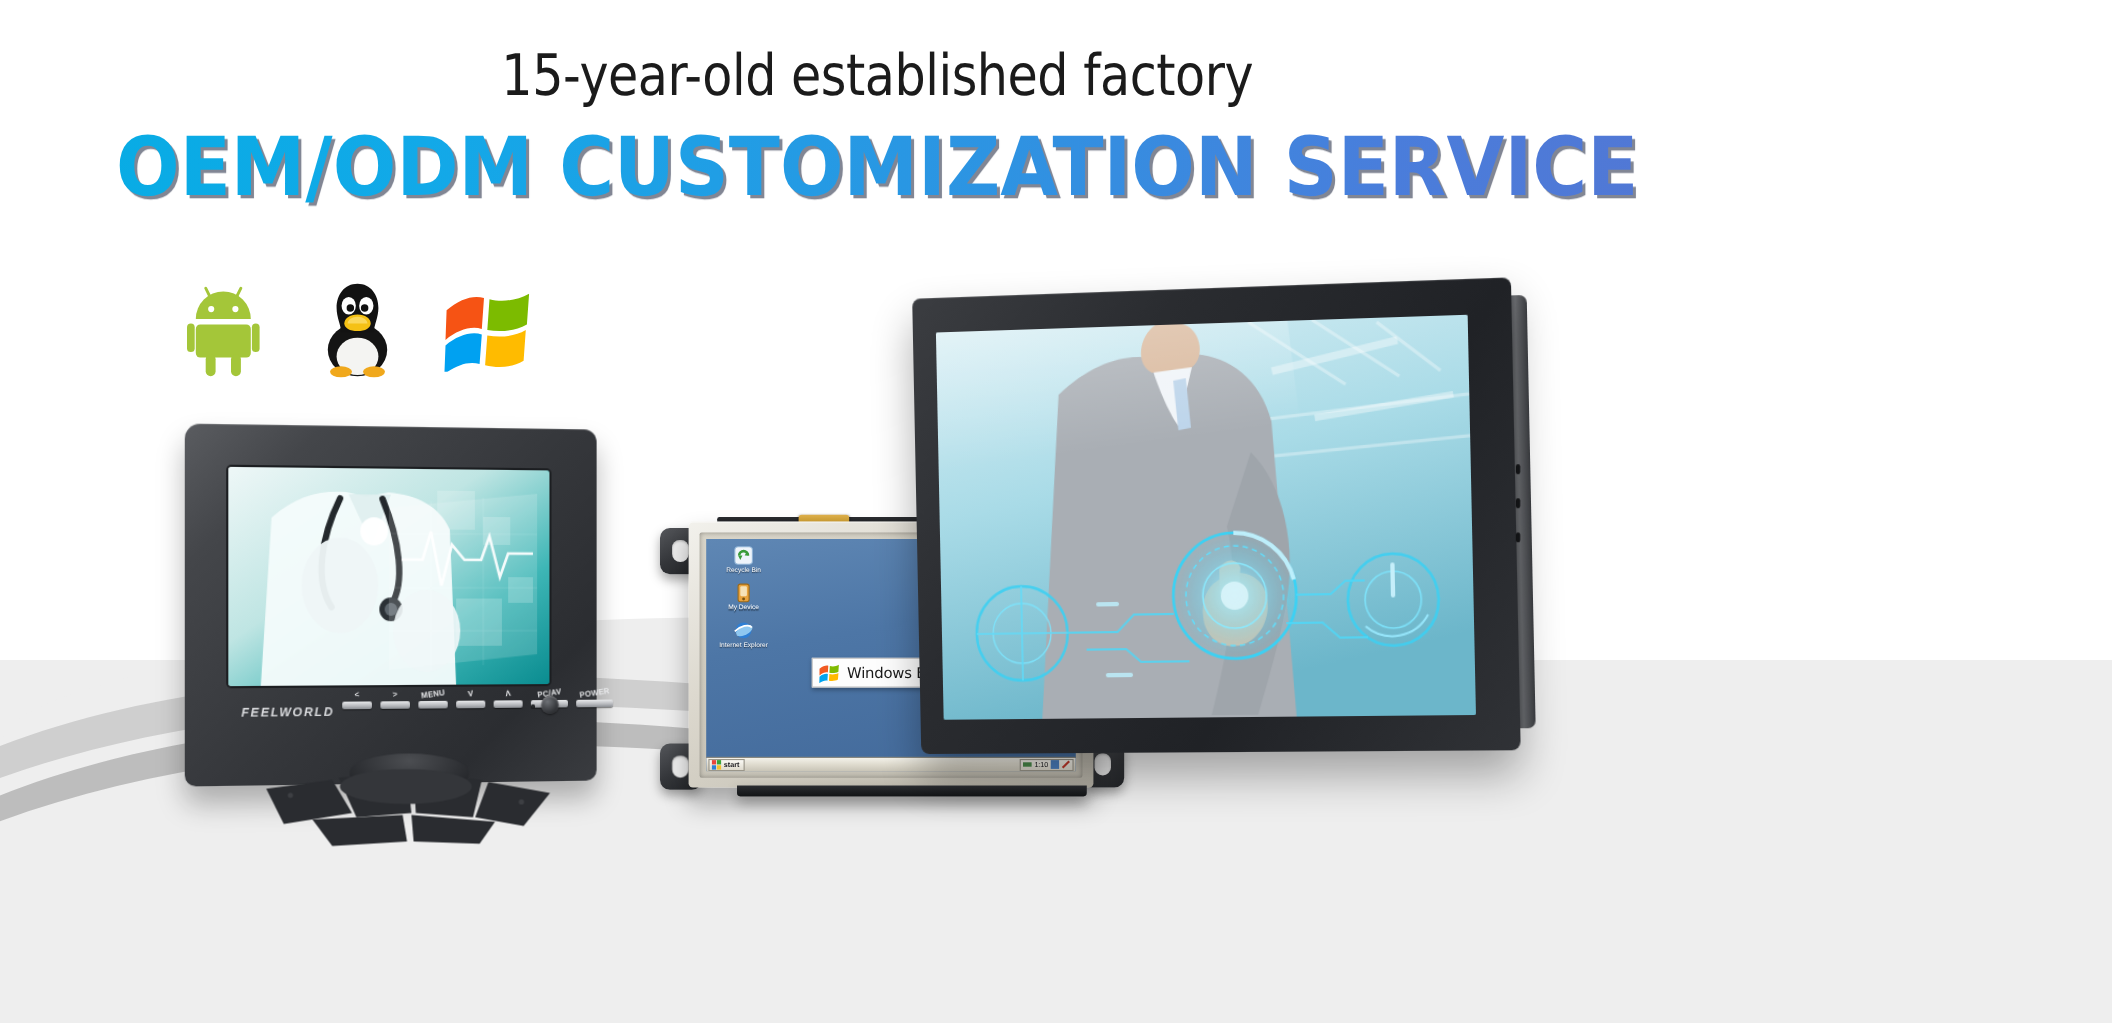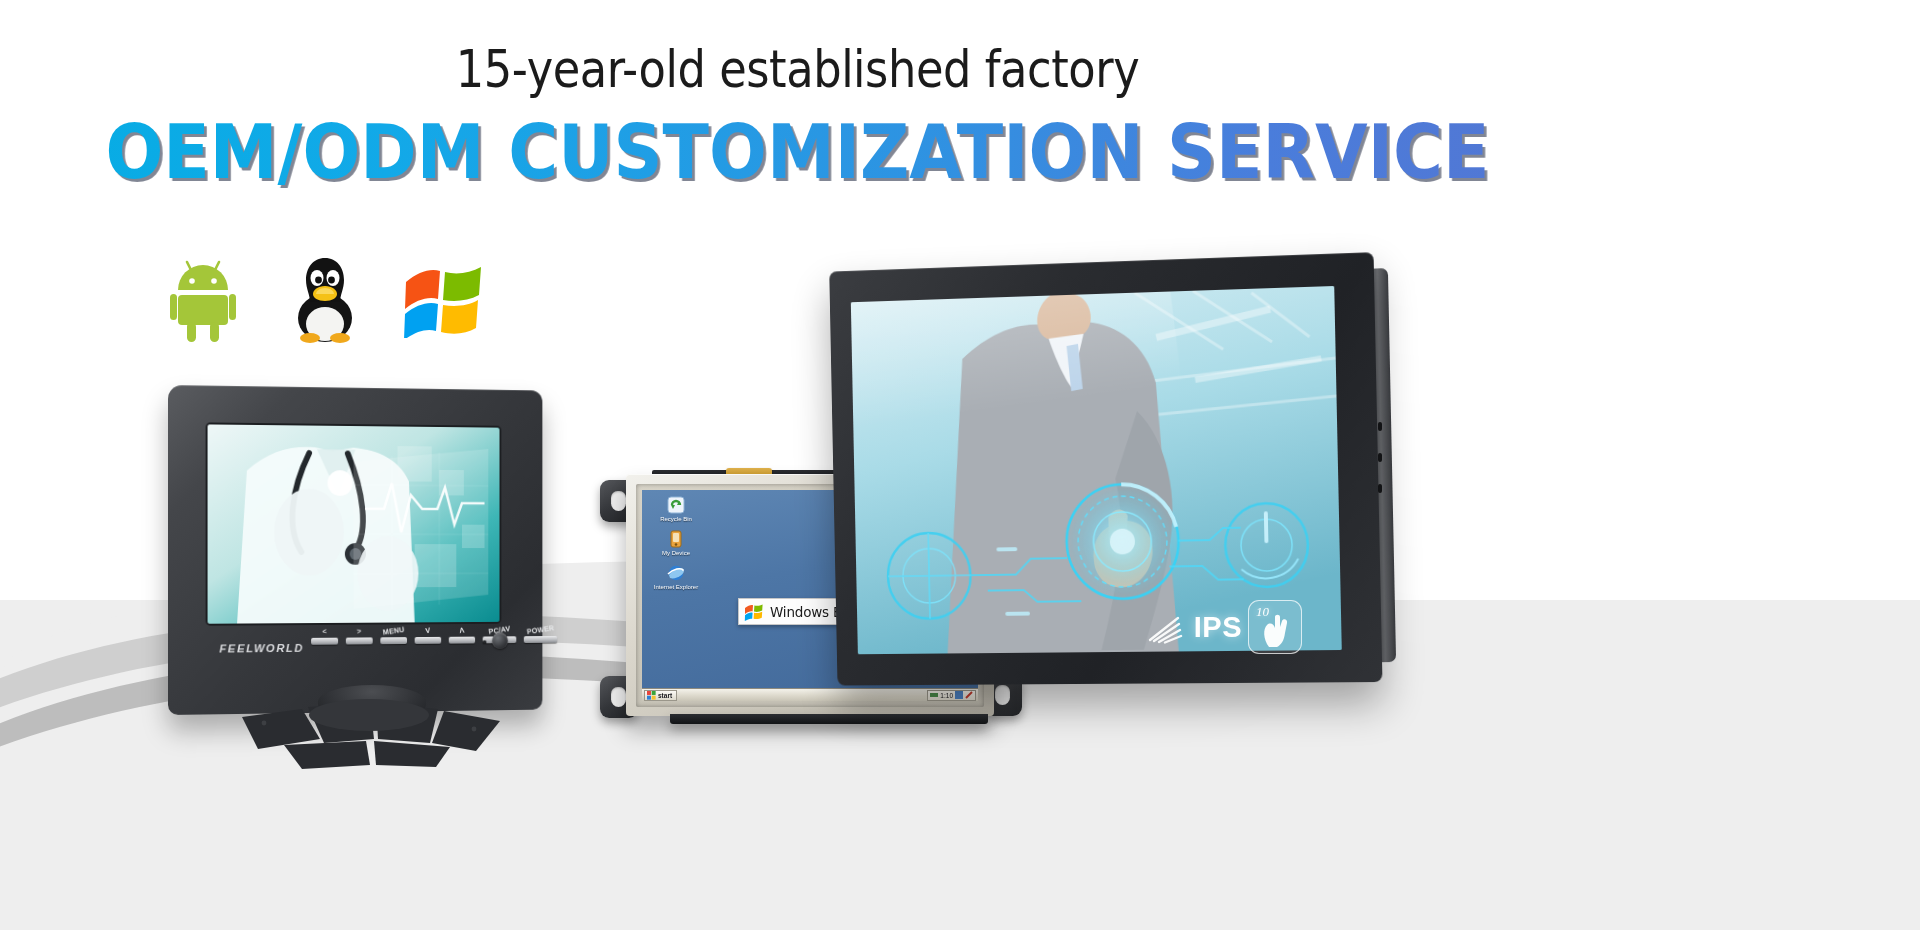--- a/index.html
+++ b/index.html
@@ -561,37 +561,20 @@
           <path d="M330 278 H364 L380 292 H406"></path>
         </g>
         <g fill="#bff2ff" opacity="0.8">
           <rect x="150" y="256" width="22" height="4" rx="2"></rect>
           <rect x="158" y="322" width="26" height="4" rx="2"></rect>
         </g>
       </svg>
       <div class="ml-glare"></div>
     </div>
 
-    <div class="ips-badge">
-      <svg width="40" height="34" viewBox="0 0 40 34">
-        <g stroke="#ffffff" stroke-width="2.4" stroke-linecap="round" opacity="0.92">
-          <path d="M2 30 L 30 8"></path>
-            <path d="M6 31 L 31 14"></path>
-            <path d="M11 32 L 32 20"></path>
-            <path d="M17 32.5 L 33 26"></path>
-        </g>
-      </svg>
-      <span class="ips-text">IPS</span>
-      <div class="touch-badge">
-        <span class="num">10</span>
-        <svg width="34" height="36" viewBox="0 0 34 36" style="position:absolute;left:12px;top:12px;">
-          <path d="M8 34 C 2 26, 2 16, 6 12 C 9 9, 13 11, 14 15 L 14 4 C 14 1, 19 1, 19 4 L 19 14 L 21 8 C 22 5, 27 6, 26 10 L 24 20 C 23 28, 20 32, 16 34 Z" fill="#ffffff" opacity="0.96"></path>
-        </svg>
-      </div>
-    </div>
 
     <div class="ml-ports">
       <div class="ml-port"></div>
       <div class="ml-port"></div>
       <div class="ml-port"></div>
     </div>
   </div>
 
 </div>
 

